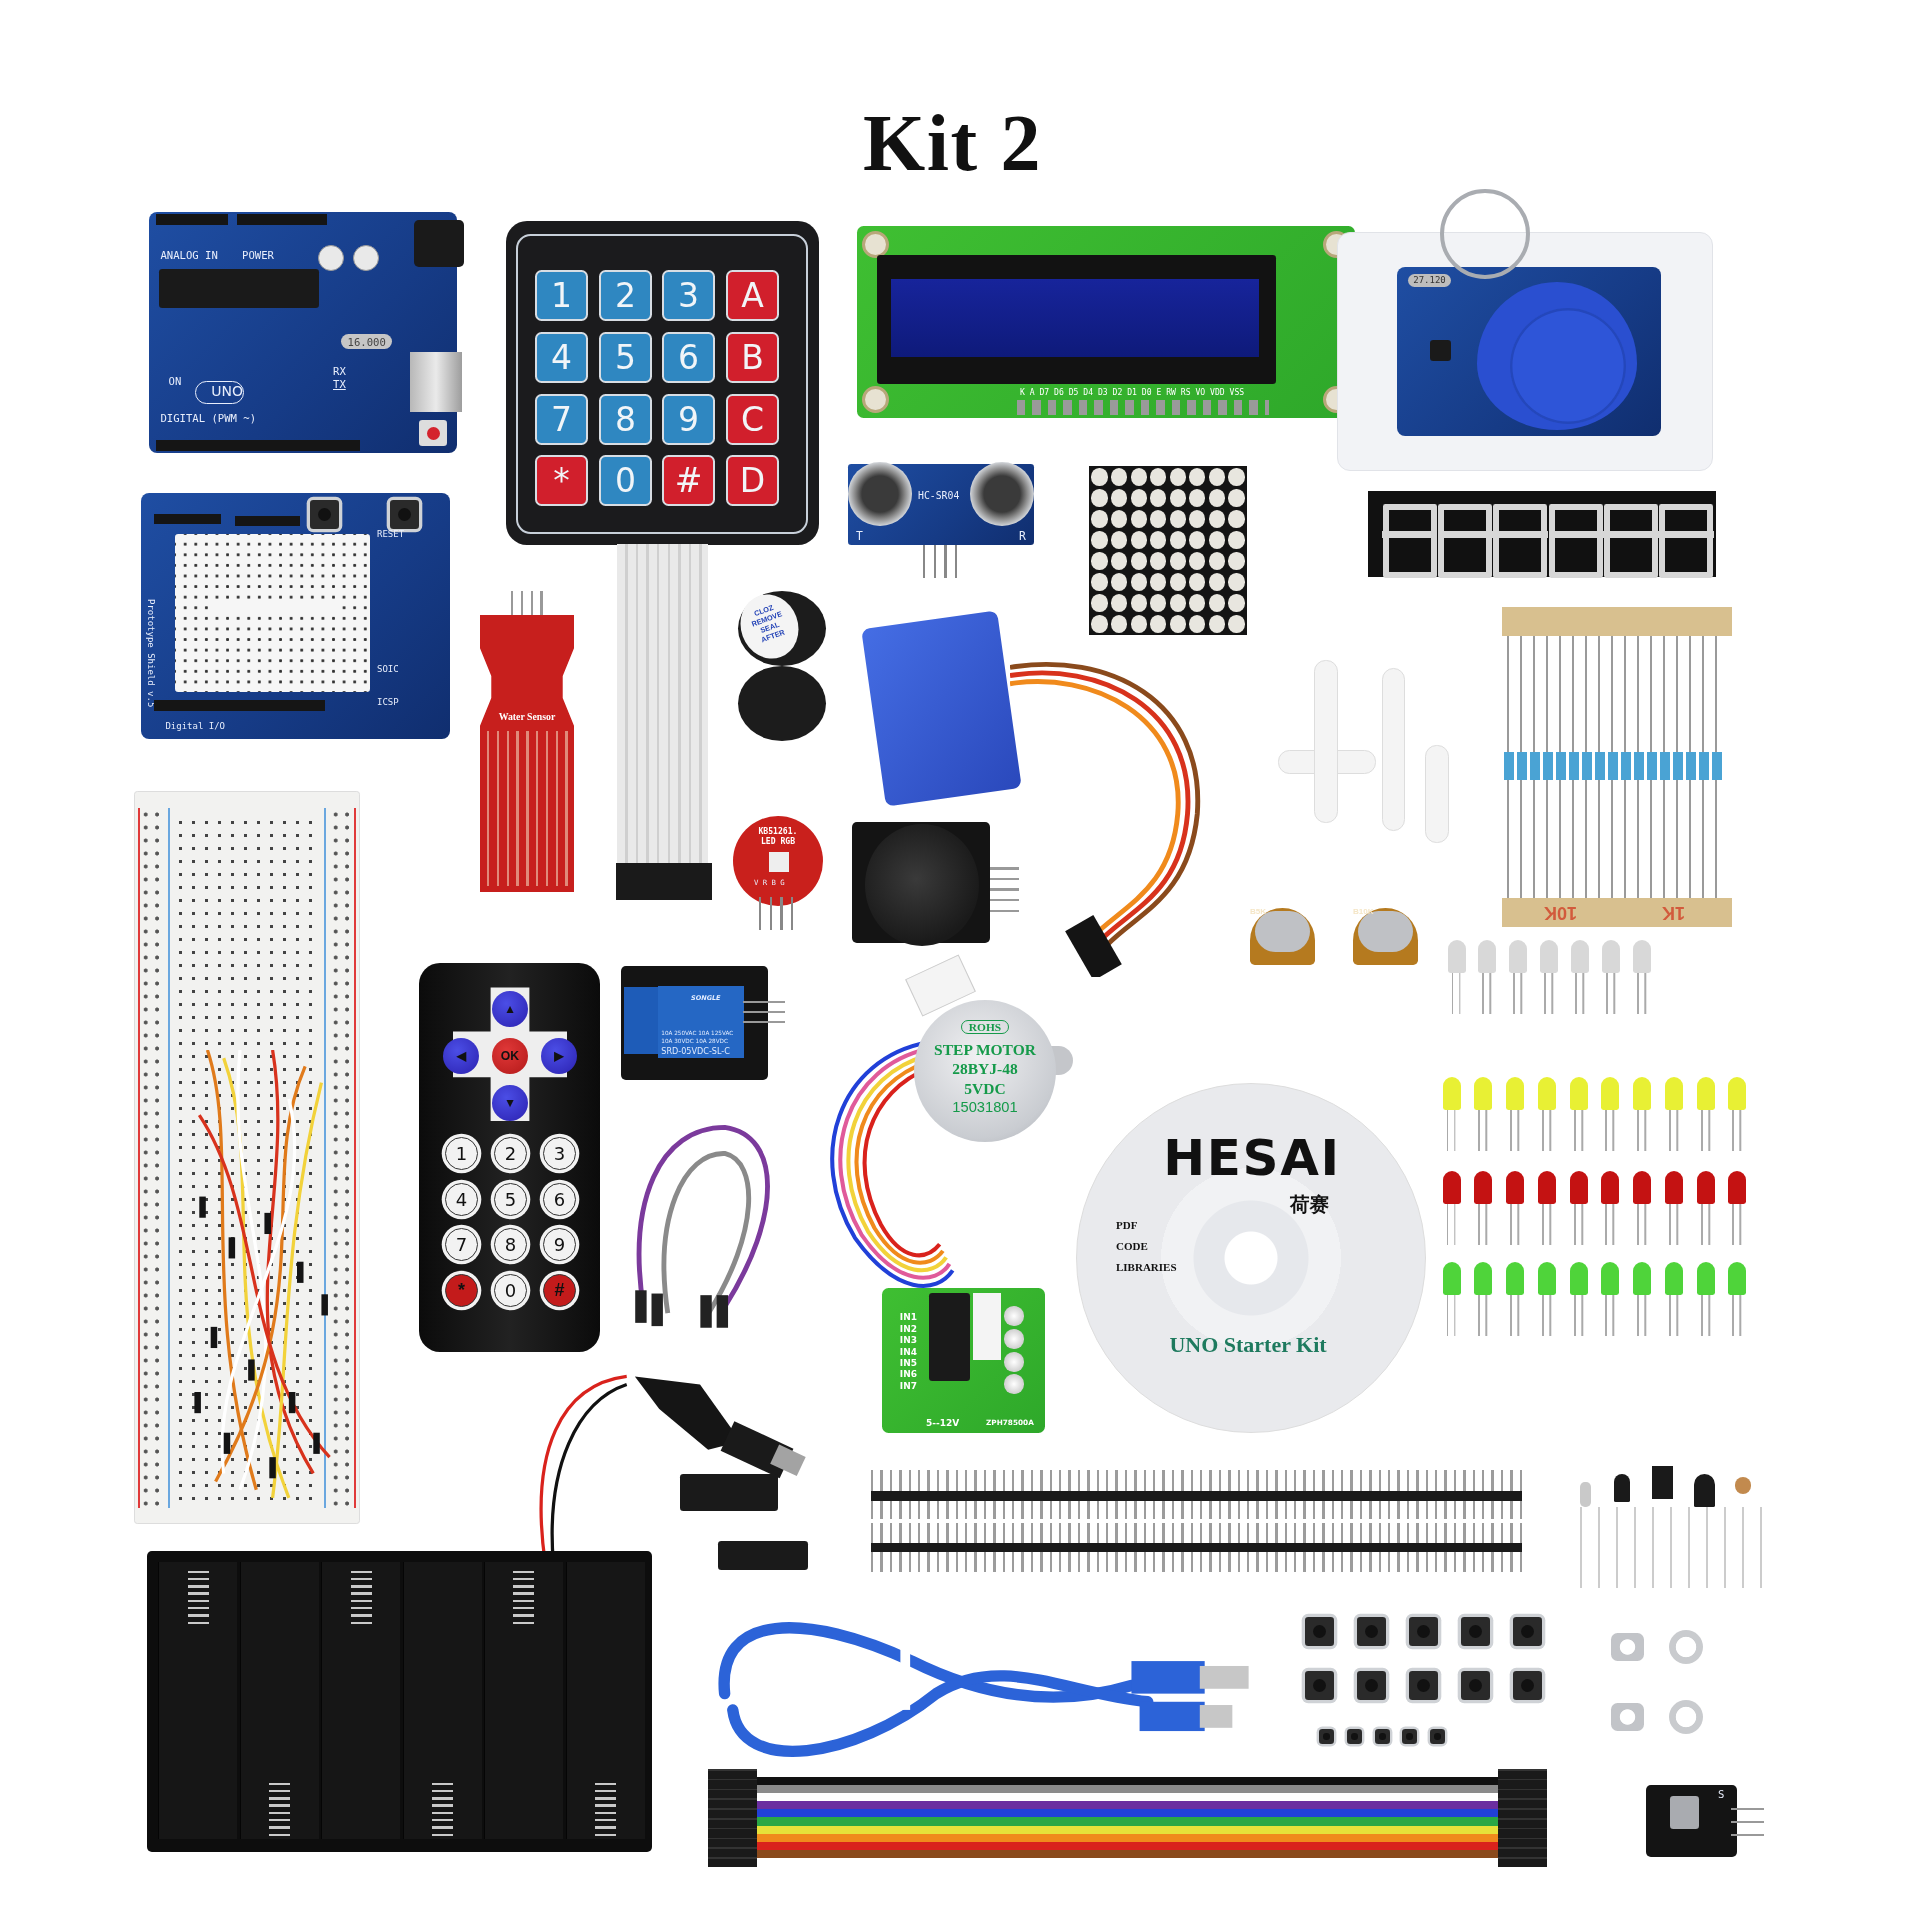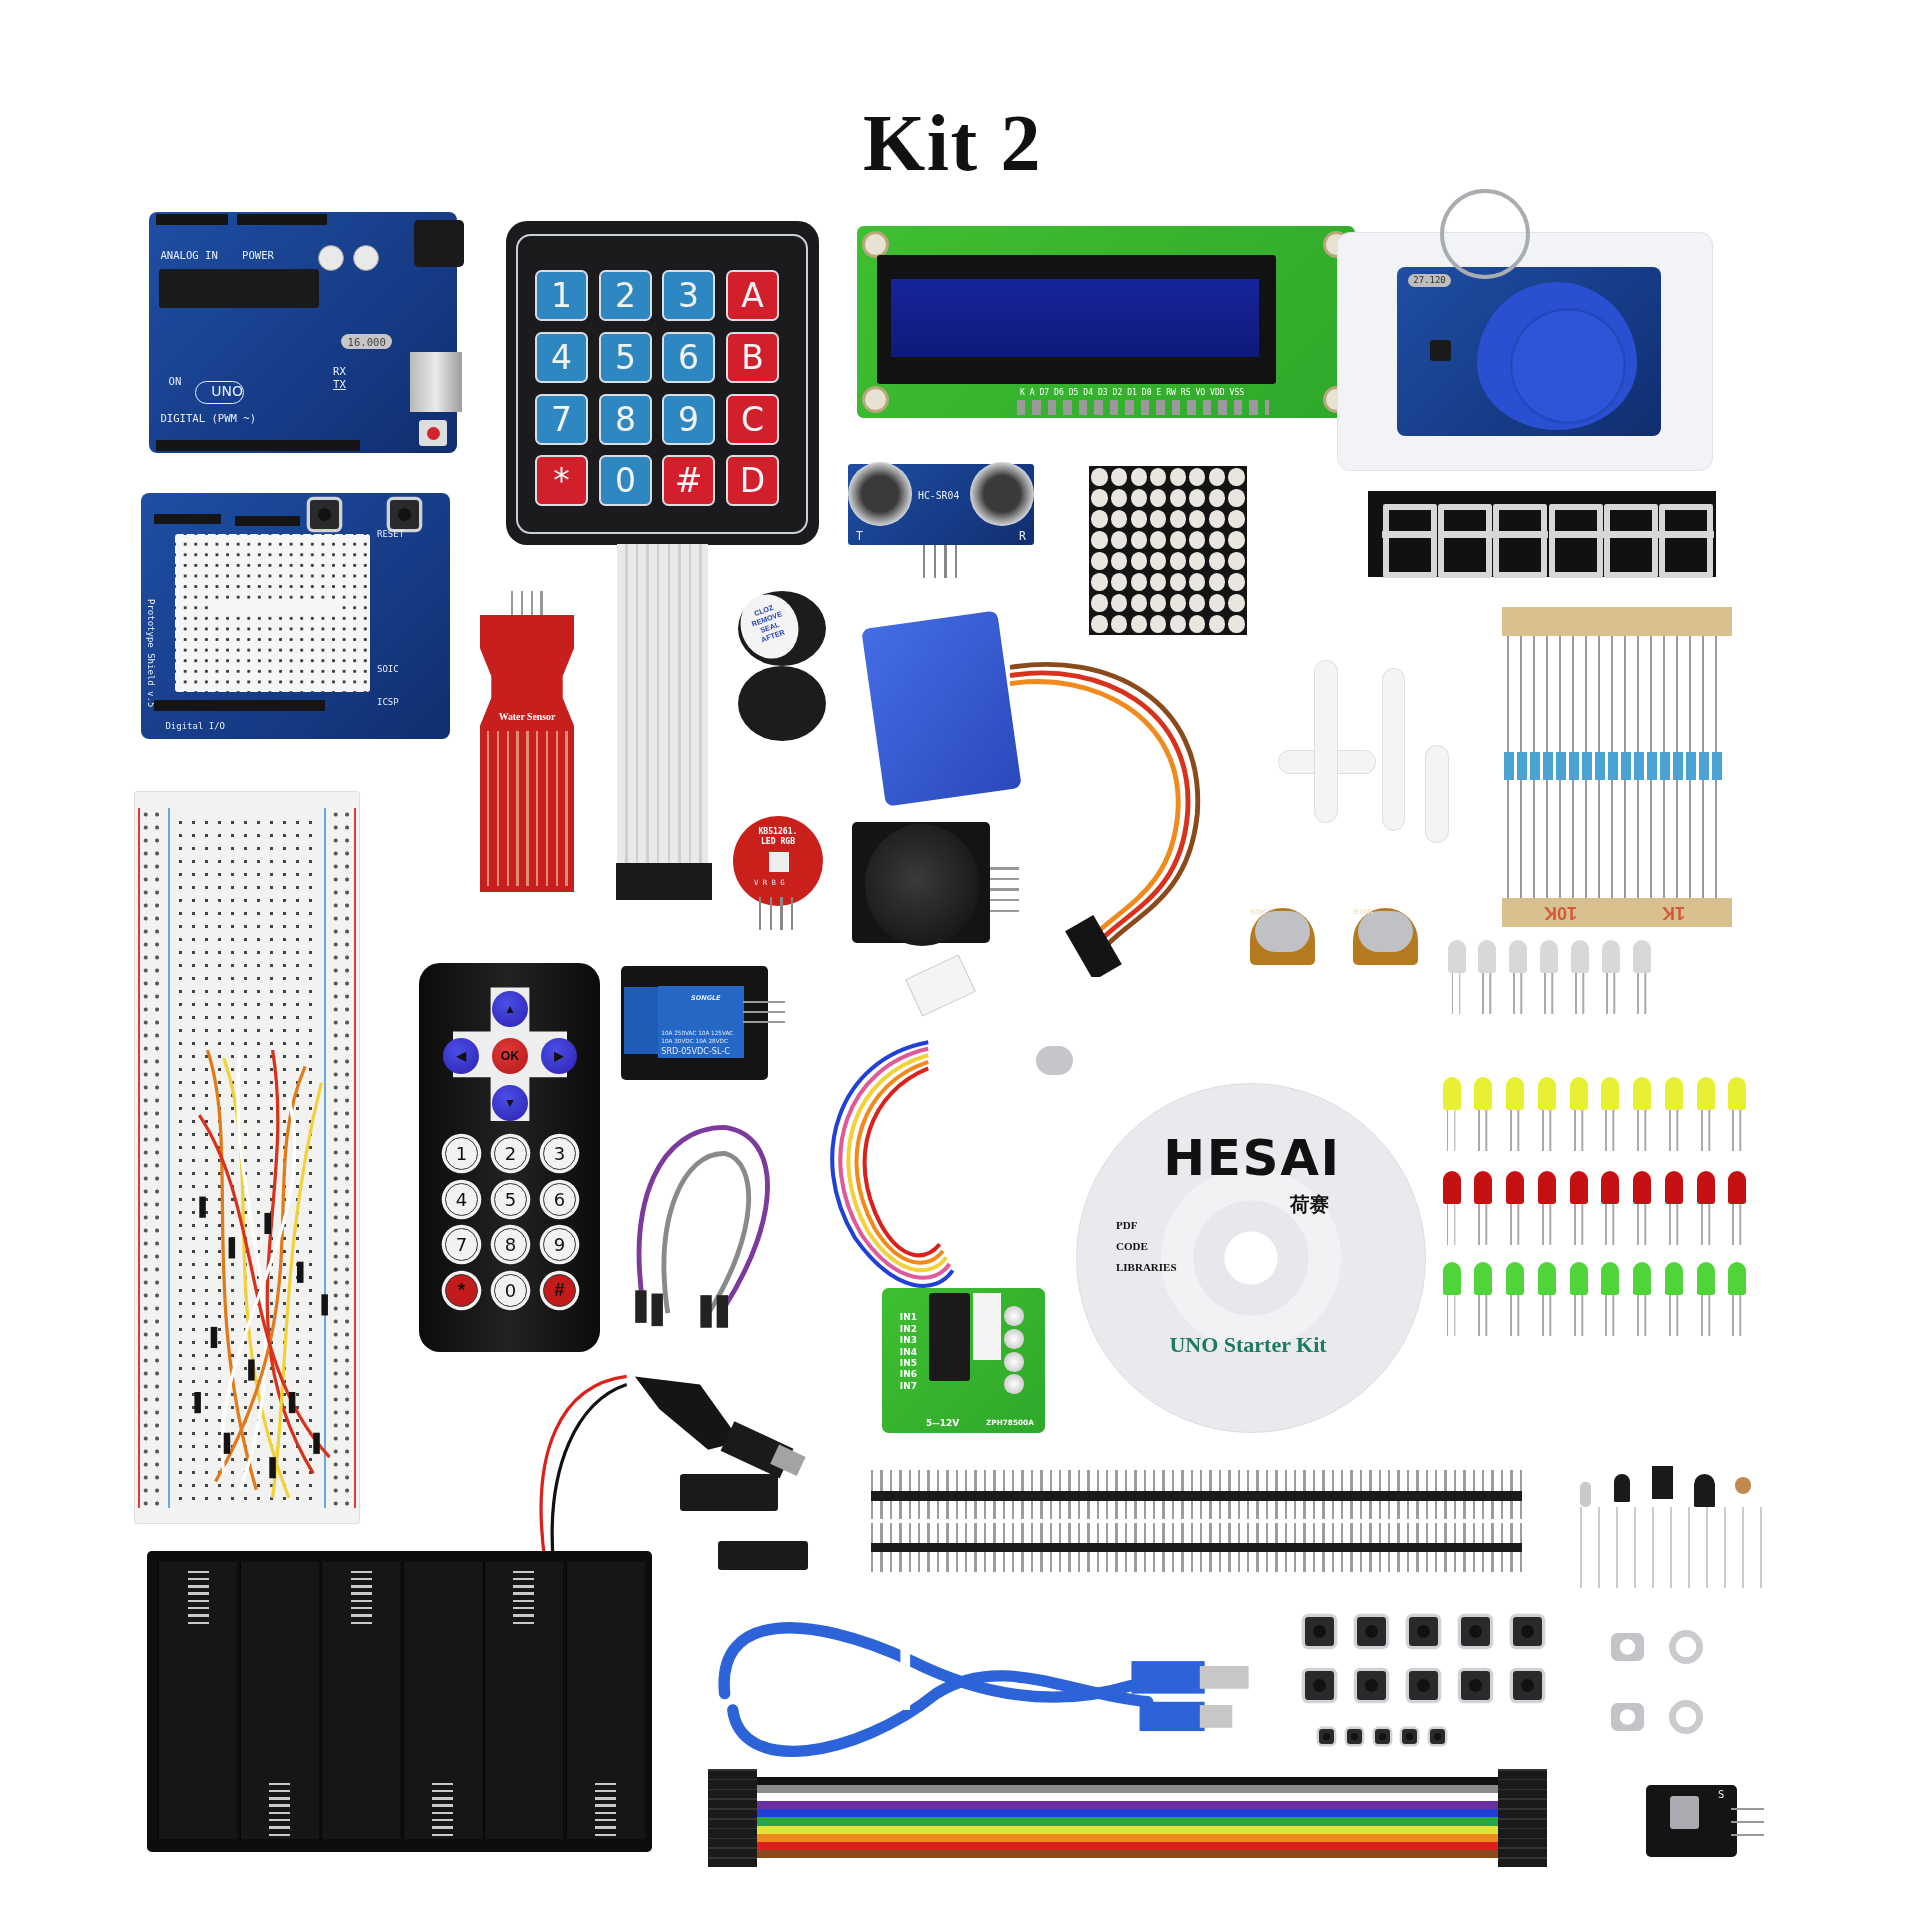--- a/index.html
+++ b/index.html
@@ -484,20 +484,27 @@
     <path d="M150 20 C40 40,0 160,60 260 C110 330,160 330,180 300" stroke="#2140d8"></path>
     <path d="M150 28 C50 50,12 160,68 256 C112 320,160 318,176 292" stroke="#e05a9a"></path>
     <path d="M150 36 C60 60,24 160,76 252 C114 310,156 308,172 284" stroke="#f2d23a"></path>
     <path d="M150 44 C70 70,36 160,84 248 C116 300,152 298,168 276" stroke="#f08a1c"></path>
     <path d="M150 52 C80 80,48 160,92 244 C118 290,148 288,164 268" stroke="#d9221c"></path>
   </g>
 </svg>
 <div class="abs stepper">
   <div class="stepper-conn"></div>
   <div class="stepper-ear"></div>
+  <div class="stepper-face">
+    <div class="stepper-text" style="top:21px;font-size:11.4px;"><span style="border:1.6px solid #159a4a;border-radius:9.8px;padding:0 6.5px;">ROHS</span></div>
+    <div class="stepper-text" style="top:41px;font-size:15.5px;">STEP MOTOR</div>
+    <div class="stepper-text" style="top:60px;font-size:15.5px;">28BYJ-48</div>
+    <div class="stepper-text" style="top:80px;font-size:15.5px;">5VDC</div>
+    <div class="stepper-text" style="top:99px;font-size:14.7px;font-family:'Liberation Sans',sans-serif;font-weight:normal;">15031801</div>
+  </div>
 </div>
 
 <div class="abs driver pcb-green">
   <div class="chip" style="left:47px;top:4.9px;width:41px;height:88px;"></div>
   <div class="abs" style="left:91px;top:4.9px;width:28px;height:67px;background:#f4f4f4;"></div>
   <div class="driver-label" style="left:9.8px;top:24.4px;">IN1</div>
   <div class="driver-label" style="left:9.8px;top:36px;">IN2</div>
   <div class="driver-label" style="left:9.8px;top:47px;">IN3</div>
   <div class="driver-label" style="left:9.8px;top:59px;">IN4</div>
   <div class="driver-label" style="left:9.8px;top:70px;">IN5</div>

